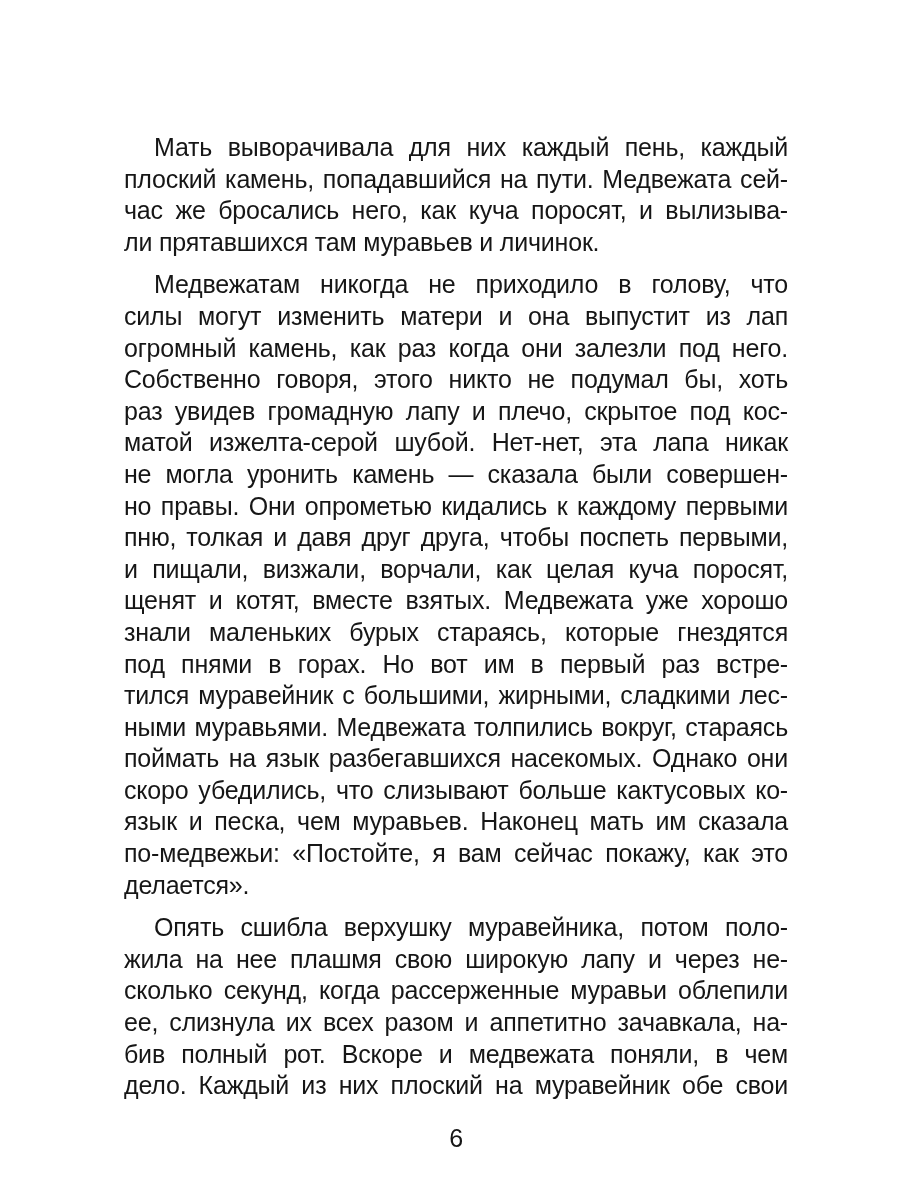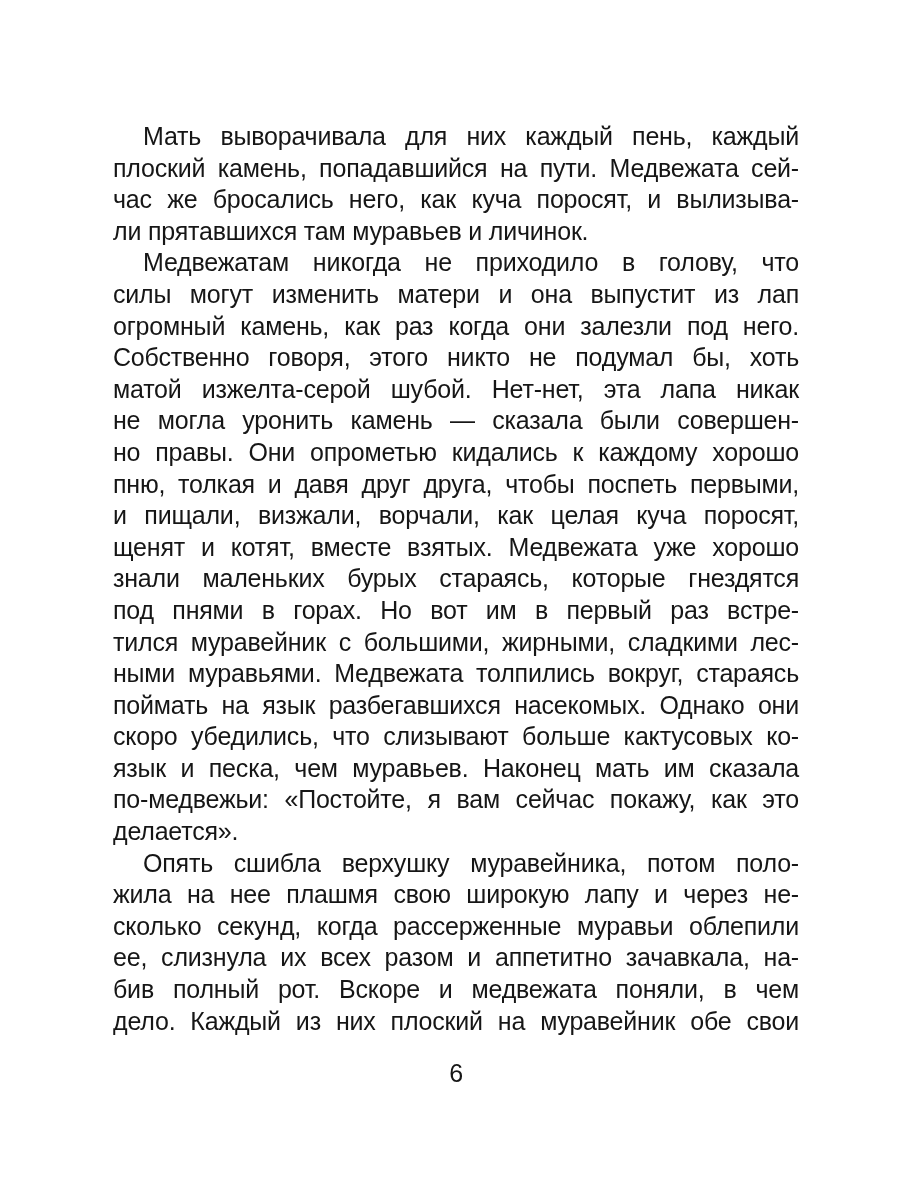--- a/index.html
+++ b/index.html
@@ -23,21 +23,21 @@
   }
   .text-column {
     position: absolute;
     left: 113px;
     top: 121px;
     width: 686px;
     font-size: 25px;
     line-height: 31.6px;
     letter-spacing: -0.2px;
   }
-  .paragraph { margin: 0; padding: 0; }
+  .paragraph { margin: 11px; padding: 0; }
   .line {
     text-align: justify;
     text-align-last: justify;
     white-space: normal;
     height: 31.6px;
     overflow: visible;
   }
   .line.indent { text-indent: 30px; }
   .line.end { text-align-last: left; }
   .page-number {
@@ -59,23 +59,24 @@
       <div class="line">плоский камень, попадавшийся на пути. Медвежата сей-</div>
       <div class="line">час же бросались него, как куча поросят, и вылизыва-</div>
       <div class="line end">ли прятавшихся там муравьев и личинок.</div>
     </div>
 
     <div class="paragraph">
       <div class="line indent">Медвежатам никогда не приходило в голову, что</div>
       <div class="line">силы могут изменить матери и она выпустит из лап</div>
       <div class="line">огромный камень, как раз когда они залезли под него.</div>
       <div class="line">Собственно говоря, этого никто не подумал бы, хоть</div>
+      <div class="line">раз увидев громадную лапу и плечо, скрытое под кос-</div>
       <div class="line">матой изжелта-серой шубой. Нет-нет, эта лапа никак</div>
       <div class="line">не могла уронить камень — сказала были совершен-</div>
-      <div class="line">но правы. Они опрометью кидались к каждому хорошо</div>
+      <div class="line">но правы. Они опрометью кидались к каждому первыми</div>
       <div class="line">пню, толкая и давя друг друга, чтобы поспеть первыми,</div>
       <div class="line">и пищали, визжали, ворчали, как целая куча поросят,</div>
       <div class="line">щенят и котят, вместе взятых. Медвежата уже хорошо</div>
       <div class="line">знали маленьких бурых стараясь, которые гнездятся</div>
       <div class="line">под пнями в горах. Но вот им в первый раз встре-</div>
       <div class="line">тился муравейник с большими, жирными, сладкими лес-</div>
       <div class="line">ными муравьями. Медвежата толпились вокруг, стараясь</div>
       <div class="line">поймать на язык разбегавшихся насекомых. Однако они</div>
       <div class="line">скоро убедились, что слизывают больше кактусовых ко-</div>
       <div class="line">язык и песка, чем муравьев. Наконец мать им сказала</div>

